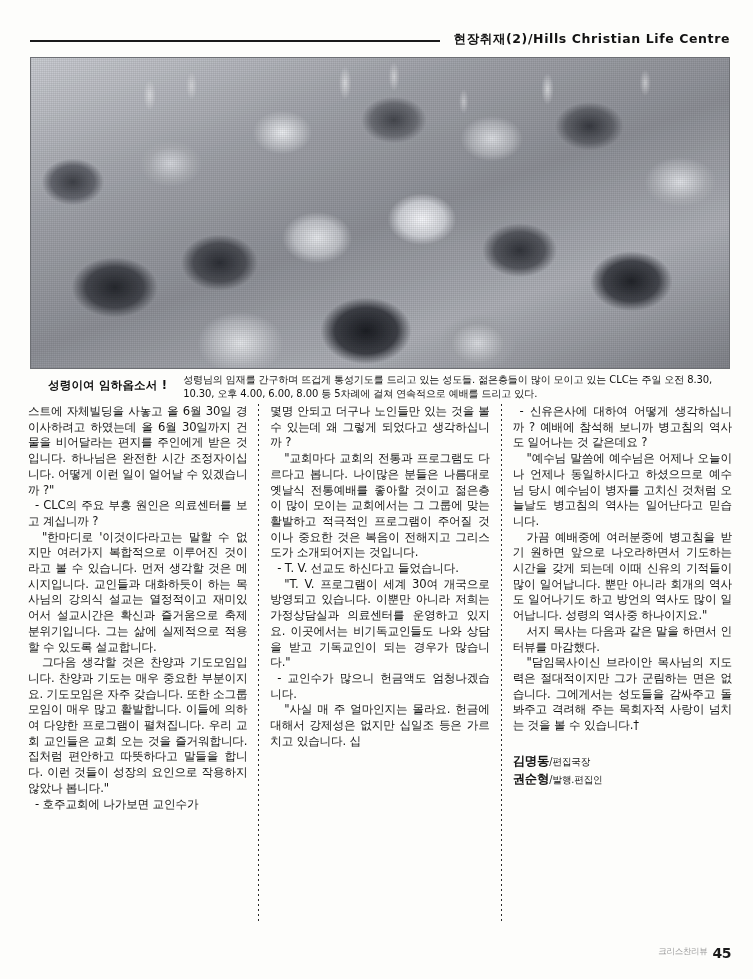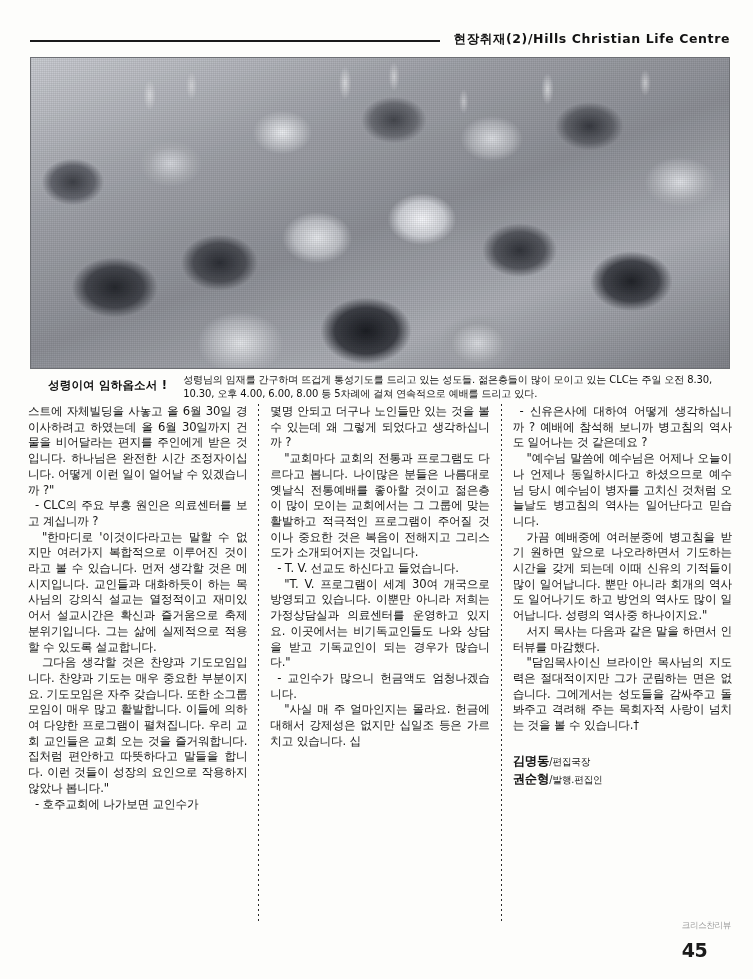--- a/index.html
+++ b/index.html
@@ -183,32 +183,31 @@
   .byline .role {
     font-size: 9.6px;
   }
 
   
   .folio {
     position: absolute;
     right: 22px;
     bottom: 18px;
     display: flex;
-    align-items: flex-start;
+    align-items: center;
     gap: 5px;
-    flex-direction: column;
   }
   .folio-pub {
     font-size: 8.5px;
     color: #9a9a9a;
     letter-spacing: -0.3px;
     padding-bottom: 2px;
   }
   .folio-num {
-    font-size: 19px;
+    font-size: 14px;
     font-weight: bold;
     color: #1a1a1a;
     letter-spacing: -0.5px;
   }
 </style>
 </head>
 <body>
 
 <div class="page">
 

